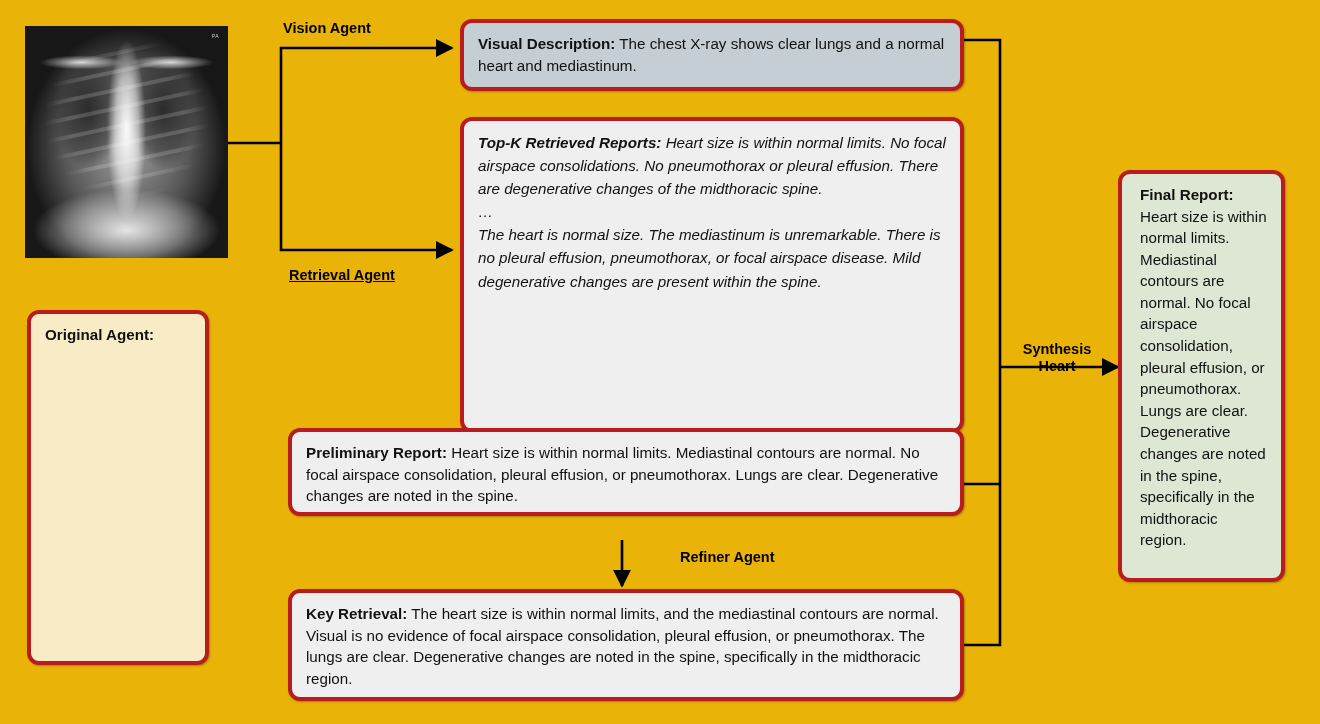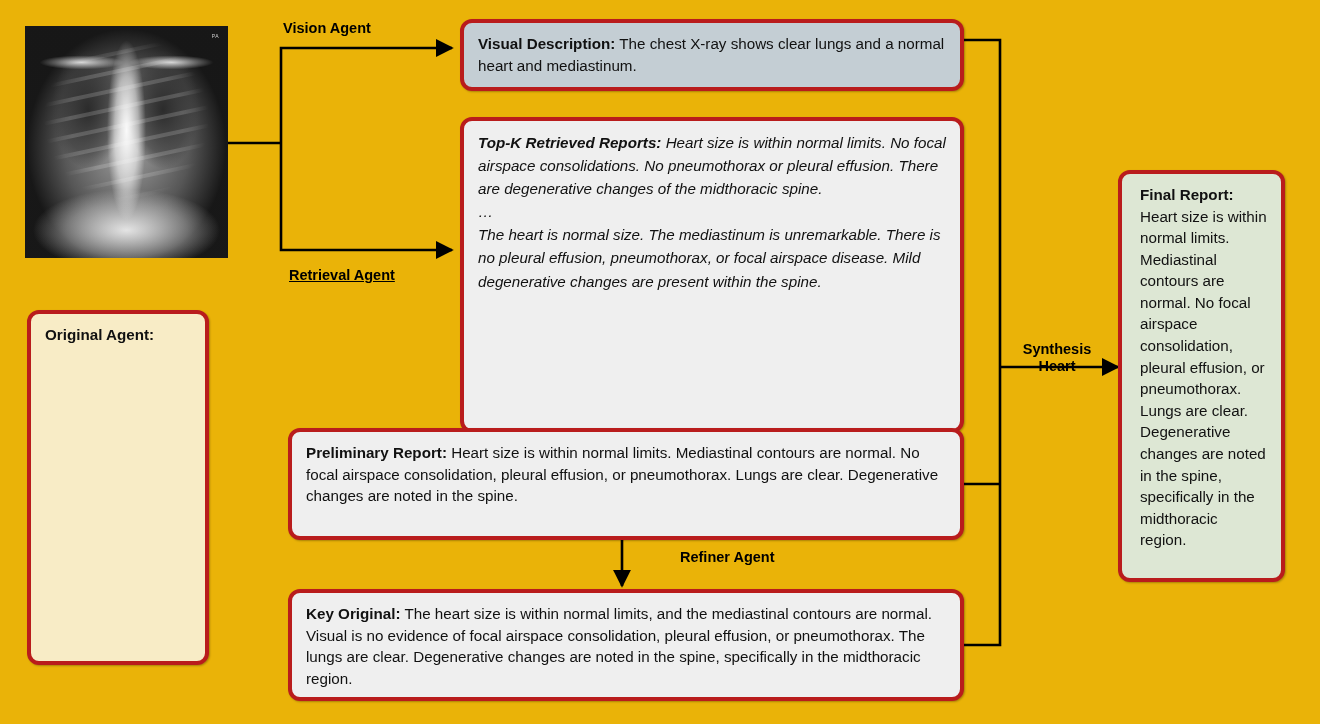--- a/index.html
+++ b/index.html
@@ -169,27 +169,27 @@
 
   <div class="node node-grey" style="left:460px; top:117px; width:504px; height:316px; line-height:1.52;font-style:italic;">
     <div>
       <span class="lead">Top-K Retrieved Reports:</span>
       <span>Heart size is within normal limits. No focal airspace consolidations. No pneumothorax or pleural effusion. There are degenerative changes of the midthoracic spine.</span>
     </div>
     <div>…</div>
     <div>The heart is normal size. The mediastinum is unremarkable. There is no pleural effusion, pneumothorax, or focal airspace disease. Mild degenerative changes are present within the spine.</div>
   </div>
 
-  <div class="node node-grey" style="left:288px; top:428px; width:676px; height:112px;">
+  <div class="node node-grey" style="left:288px; top:428px; width:676px; height:88px;">
     <span class="lead">Preliminary Report:</span>
     <span>Heart size is within normal limits. Mediastinal contours are normal. No focal airspace consolidation, pleural effusion, or pneumothorax. Lungs are clear. Degenerative changes are noted in the spine.</span>
   </div>
 
   <div class="node node-grey" style="left:288px; top:589px; width:676px; height:112px;">
-    <span class="lead">Key Original:</span>
+    <span class="lead">Key Retrieval:</span>
     <span>The heart size is within normal limits, and the mediastinal contours are normal. Visual is no evidence of focal airspace consolidation, pleural effusion, or pneumothorax. The lungs are clear. Degenerative changes are noted in the spine, specifically in the midthoracic region.</span>
   </div>
 
   <div class="node node-yellow" style="left:27px; top:310px; width:182px; height:355px;">
     <div class="lead">Original Agent:</div>
   </div>
 
   <div class="node node-green" style="left:1118px; top:170px; width:167px; height:412px;">
     <div class="lead">Final Report:</div>
     <div>Heart size is within normal limits. Mediastinal contours are normal. No focal airspace consolidation, pleural effusion, or pneumothorax. Lungs are clear. Degenerative changes are noted in the spine, specifically in the midthoracic region.</div>

